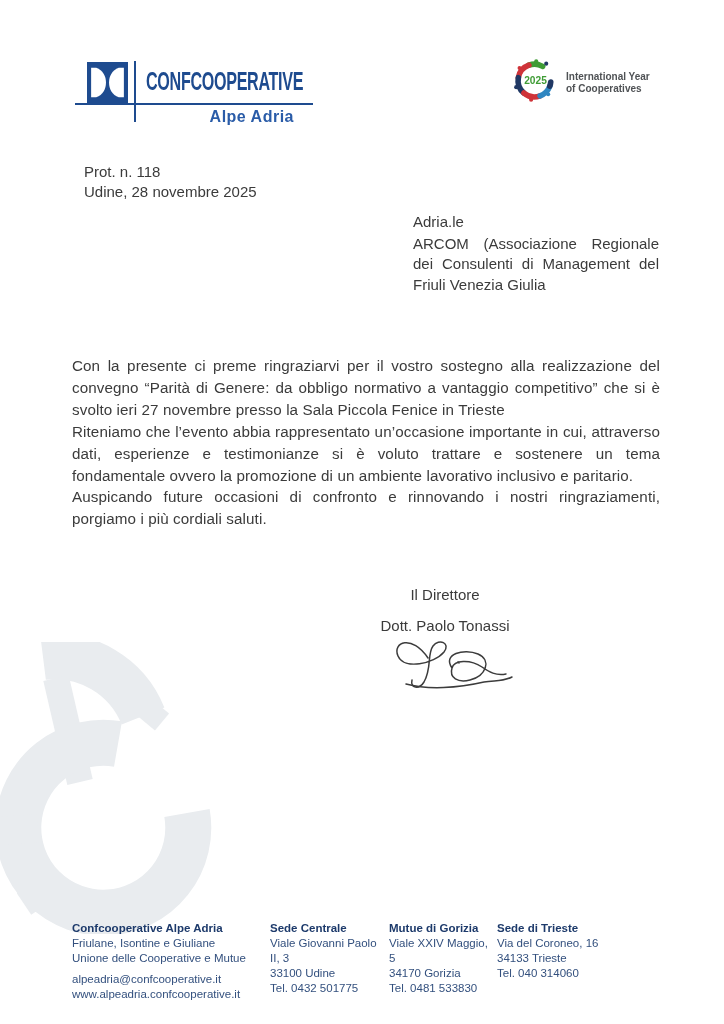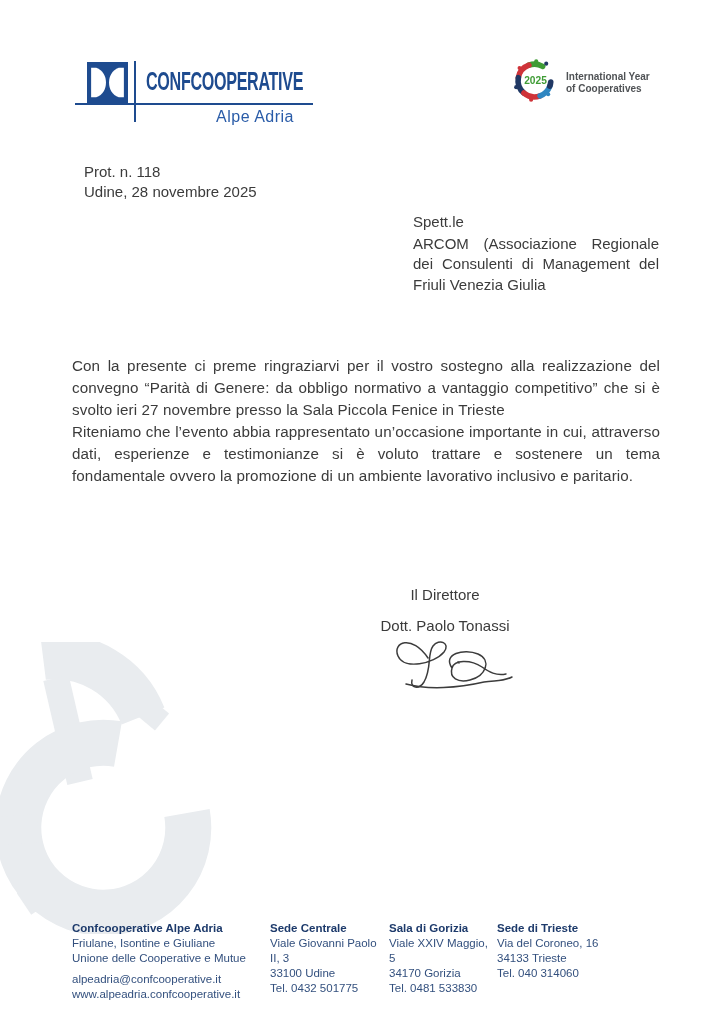--- a/index.html
+++ b/index.html
@@ -13,21 +13,21 @@
   .brand-icon { position:absolute; left:87px; top:62px; width:41px; height:41px; }
   .brand-vline { position:absolute; left:134px; top:61px; width:2px; height:61px; background:#1e4b8f; }
   .brand-hline { position:absolute; left:75px; top:103px; width:238px; height:2px; background:#1e4b8f; }
   .brand-word {
     position:absolute; left:146px; top:66px;
     font-size:26px; font-weight:bold; color:#1e4b8f; white-space:nowrap;
     letter-spacing:-0.5px; transform:scaleX(0.62); transform-origin:left top;
   }
   .brand-sub {
     position:absolute; left:144px; top:108px; width:150px; text-align:right;
-    font-size:16px; font-weight:normal; color:#2a5ca8; letter-spacing:0.5px;
+    font-size:16px; font-weight:bold; color:#2a5ca8; letter-spacing:0.5px;
   }
   
   .iyc-ring { position:absolute; left:512px; top:56px; width:47px; height:47px; }
   .iyc-text {
     position:absolute; left:566px; top:71px;
     font-size:10px; line-height:12px; font-weight:bold; color:#4f5255;
   }
   
   .prot-block { position:absolute; left:84px; top:162px; font-size:15px; line-height:20px; }
   .addressee { position:absolute; left:413px; top:212px; width:246px; font-size:15px; line-height:20.5px; }
@@ -108,26 +108,27 @@
     <div>International Year</div>
     <div>of Cooperatives</div>
   </div>
 
   <div class="prot-block">
     <div>Prot. n. 118</div>
     <div>Udine, 28 novembre 2025</div>
   </div>
 
   <div class="addressee">
-    <div>Spett.le</div>
+    <div>Adria.le</div>
     <div class="name">ARCOM (Associazione Regionale dei Consulenti di Management del Friuli Venezia Giulia</div>
   </div>
 
   <p class="para p1">Con la presente ci preme ringraziarvi per il vostro sostegno alla realizzazione del convegno “Parità di Genere: da obbligo normativo a vantaggio competitivo” che si è svolto ieri 27 novembre presso la Sala Piccola Fenice in Trieste</p>
   <p class="para p2">Riteniamo che l’evento abbia rappresentato un’occasione importante in cui, attraverso dati, esperienze e testimonianze si è voluto trattare e sostenere un tema fondamentale ovvero la promozione di un ambiente lavorativo inclusivo e paritario.</p>
+  <p class="para p3">Auspicando future occasioni di confronto e rinnovando i nostri ringraziamenti, porgiamo i più cordiali saluti.</p>
 
   <div class="sig-block">
     <div>Il Direttore</div>
     <div class="sig-name">Dott. Paolo Tonassi</div>
   </div>
   <svg class="sig-scribble" viewBox="0 0 132 68" aria-hidden="true">
     <g fill="none" stroke="#3c3c3c" stroke-width="1.5" stroke-linecap="round">
       <path d="M40,26 C24,2 4,10 10,24 C16,38 46,32 56,20 C63,11 51,6 45,14 C39,22 44,36 36,50 C31,58 22,56 24,48"></path>
       <path d="M64,36 C54,22 76,16 90,22 C104,28 98,44 82,48 C70,51 61,46 64,36 C66,28 82,27 94,35 C101,40 108,44 118,42"></path>
       <path d="M18,52 C40,58 70,56 96,50 C106,48 114,50 124,45"></path>
@@ -146,21 +147,21 @@
   </div>
 
   <div class="footer-col fc2">
     <div class="f-title">Sede Centrale</div>
     <div>Viale Giovanni Paolo II, 3</div>
     <div>33100 Udine</div>
     <div>Tel. 0432 501775</div>
   </div>
 
   <div class="footer-col fc3">
-    <div class="f-title">Sala di Gorizia</div>
+    <div class="f-title">Mutue di Gorizia</div>
     <div>Viale XXIV Maggio, 5</div>
     <div>34170 Gorizia</div>
     <div>Tel. 0481 533830</div>
   </div>
 
   <div class="footer-col fc4">
     <div class="f-title">Sede di Trieste</div>
     <div>Via del Coroneo, 16</div>
     <div>34133 Trieste</div>
     <div>Tel. 040 314060</div>

